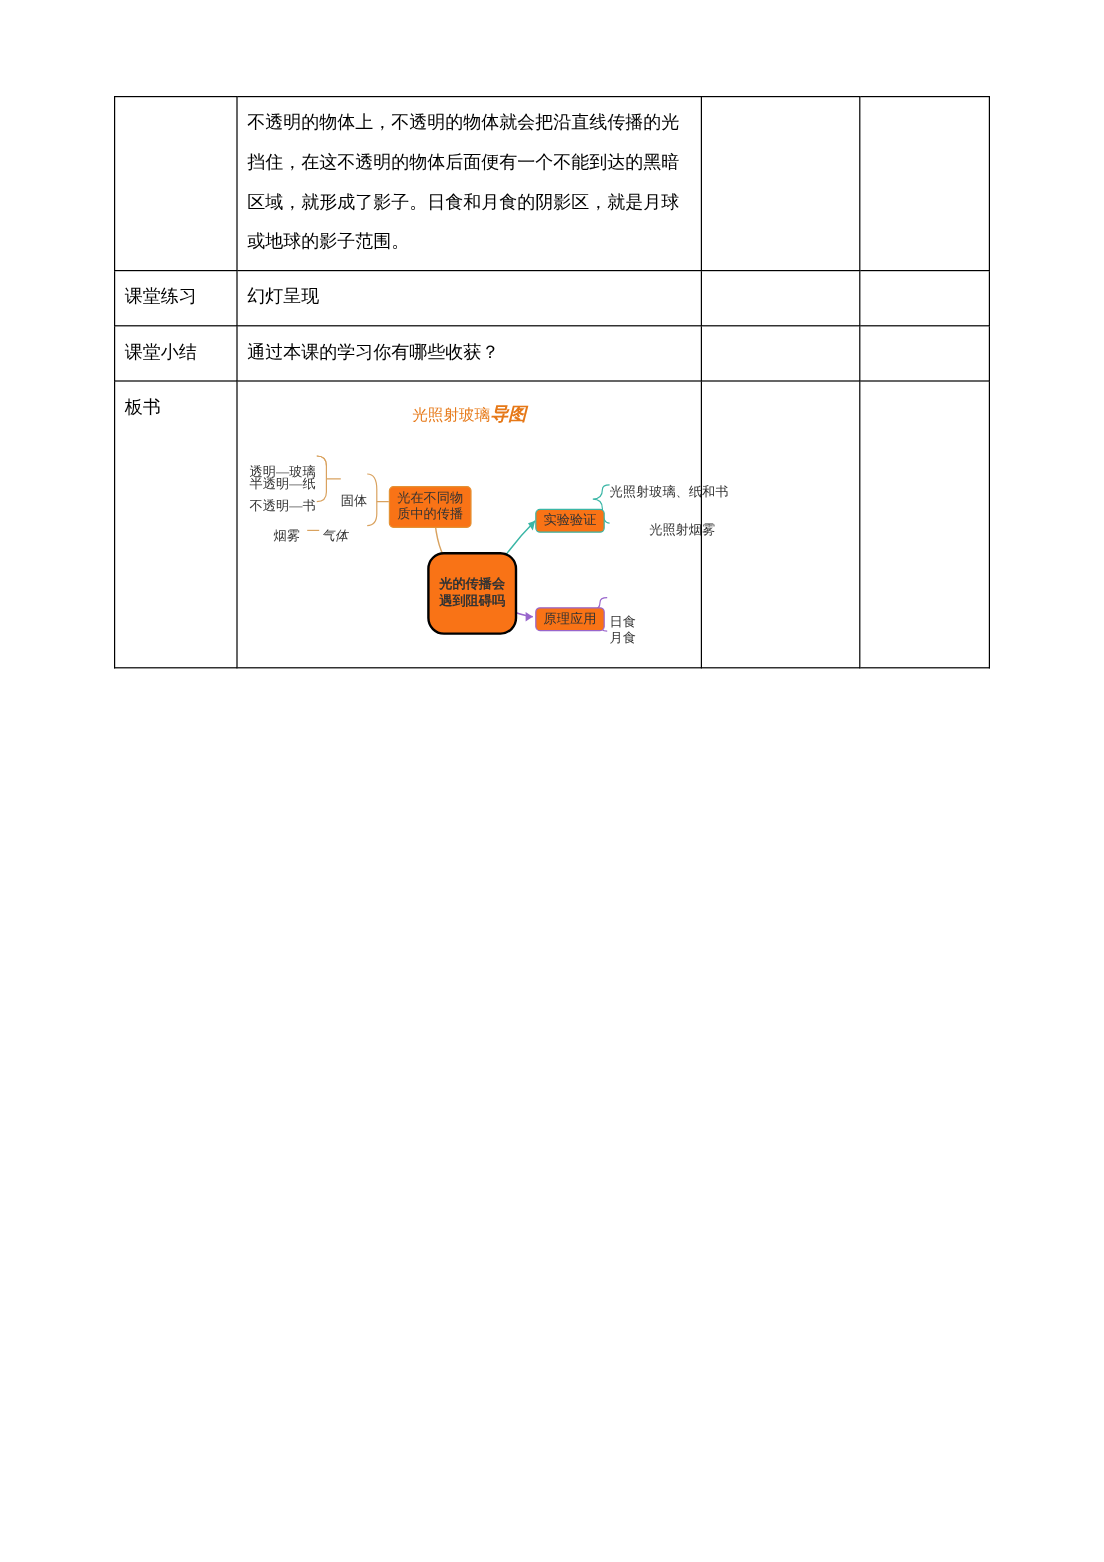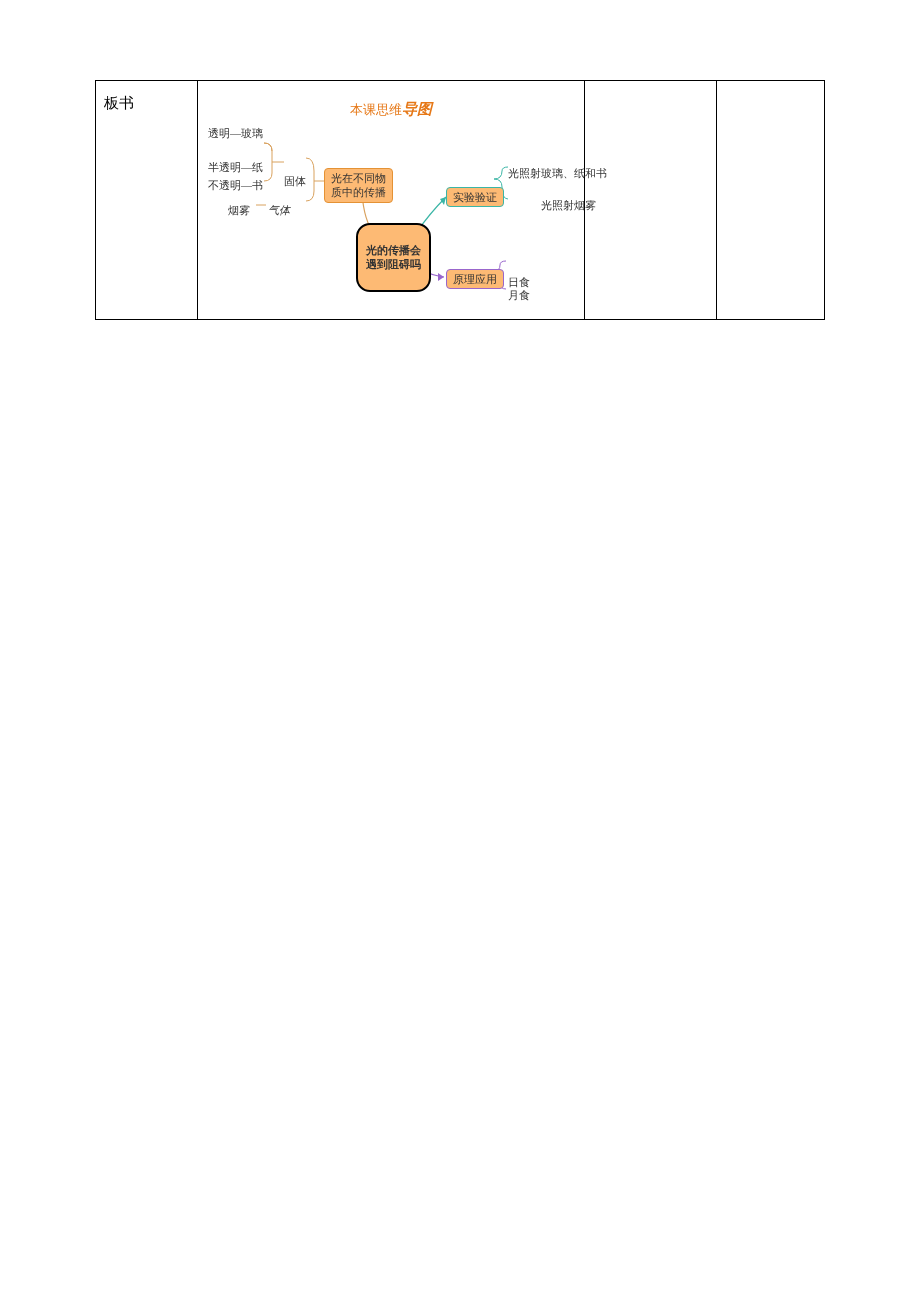--- a/index.html
+++ b/index.html
@@ -59,21 +59,21 @@
       font-size: 11px;
       color: #333;
       white-space: nowrap;
     }
     .mm-box {
       border: 1px solid;
       border-radius: 4px;
       padding: 2px 6px;
       text-align: left;
       line-height: 1.3;
-      background: #fdba74;
+      background: #f97316;
     }
     .center-node {
       border: 2px solid #000;
       border-radius: 14px;
       font-weight: bold;
       padding: 18px 8px;
     }
     svg.connectors {
       position: absolute;
       top: 0;
@@ -82,27 +82,45 @@
       height: 100%;
       pointer-events: none;
     }
   </style>
 </head>
 <body>
 
 <div class="page">
   <table class="main">
     <tbody>
+        <tr>
+      <td class="col-label"><span></span></td>
+      <td class="col-main"><span>不透明的物体上，不透明的物体就会把沿直线传播的光挡住，在这不透明的物体后面便有一个不能到达的黑暗区域，就形成了影子。日食和月食的阴影区，就是月球或地球的影子范围。</span></td>
+      <td class="col-3"></td>
+      <td class="col-4"></td>
+    </tr>
+    <tr>
+      <td class="col-label"><span>课堂练习</span></td>
+      <td class="col-main"><span>幻灯呈现</span></td>
+      <td class="col-3"></td>
+      <td class="col-4"></td>
+    </tr>
+    <tr>
+      <td class="col-label"><span>课堂小结</span></td>
+      <td class="col-main"><span>通过本课的学习你有哪些收获？</span></td>
+      <td class="col-3"></td>
+      <td class="col-4"></td>
+    </tr>
     <tr>
       <td class="col-label"><span>板书</span></td>
       <td class="col-main">
 
         <div class="mindmap-wrap">
           <div class="mm-title">
-            <span>本课思维</span><span class="bold">导图</span>
+            <span>光照射玻璃</span><span class="bold">导图</span>
           </div>
 
           <svg class="connectors" viewBox="0 0 370 220">
 
             <path d="M 58 50 Q 66 50 66 58 L 66 80 Q 66 88 58 88" fill="none" stroke="#d9a25f" stroke-width="1"></path>
             <path d="M 58 50 Q 66 50 66 58" fill="none" stroke="#d9a25f" stroke-width="1" transform="translate(0,0)"></path>
             <line x1="66" y1="69" x2="78" y2="69" stroke="#d9a25f" stroke-width="1"></line>
 
             <path d="M 100 65 Q 108 65 108 78 L 108 98 Q 108 108 100 108" fill="none" stroke="#d9a25f" stroke-width="1"></path>
             <line x1="108" y1="88" x2="118" y2="88" stroke="#d9a25f" stroke-width="1"></line>
@@ -115,21 +133,21 @@
             <polygon points="240,104 234,106 238,112" fill="#3bb6a6"></polygon>
 
             <path d="M 288 86 Q 296 86 296 78 M 288 86 Q 296 86 296 94 M 296 78 Q 296 74 302 74 M 296 94 Q 296 106 302 106" fill="none" stroke="#3bb6a6" stroke-width="1"></path>
 
             <path d="M 200 160 Q 210 180 238 184" fill="none" stroke="#9966cc" stroke-width="1.2"></path>
             <polygon points="238,184 232,180 232,188" fill="#9966cc"></polygon>
 
             <path d="M 288 178 Q 294 178 294 172 Q 294 168 300 168 M 288 178 Q 294 178 294 190 Q 294 196 300 196" fill="none" stroke="#9966cc" stroke-width="1"></path>
           </svg>
 
-          <div class="mm-node" style="left:2px; top:28px;">透明—玻璃</div>
+          <div class="mm-node" style="left:2px; top:52px;">透明—玻璃</div>
           <div class="mm-node" style="left:2px; top:62px;">半透明—纸</div>
           <div class="mm-node" style="left:2px; top:80px;">不透明—书</div>
           <div class="mm-node" style="left:78px; top:76px;">固体</div>
           <div class="mm-node" style="left:22px; top:105px;">烟雾</div>
           <div class="mm-node" style="left:62px; top:105px;font-style:italic;">气体</div>
 
           <div class="mm-node mm-box" style="left:118px; top:75px; border-color:#e49235; color:#333;"><span>光在不同物<br>质中的传播</span></div>
 
           <div class="mm-node mm-box center-node" style="left:150px; top:130px;"><span>光的传播会<br>遇到阻碍吗</span></div>
 

